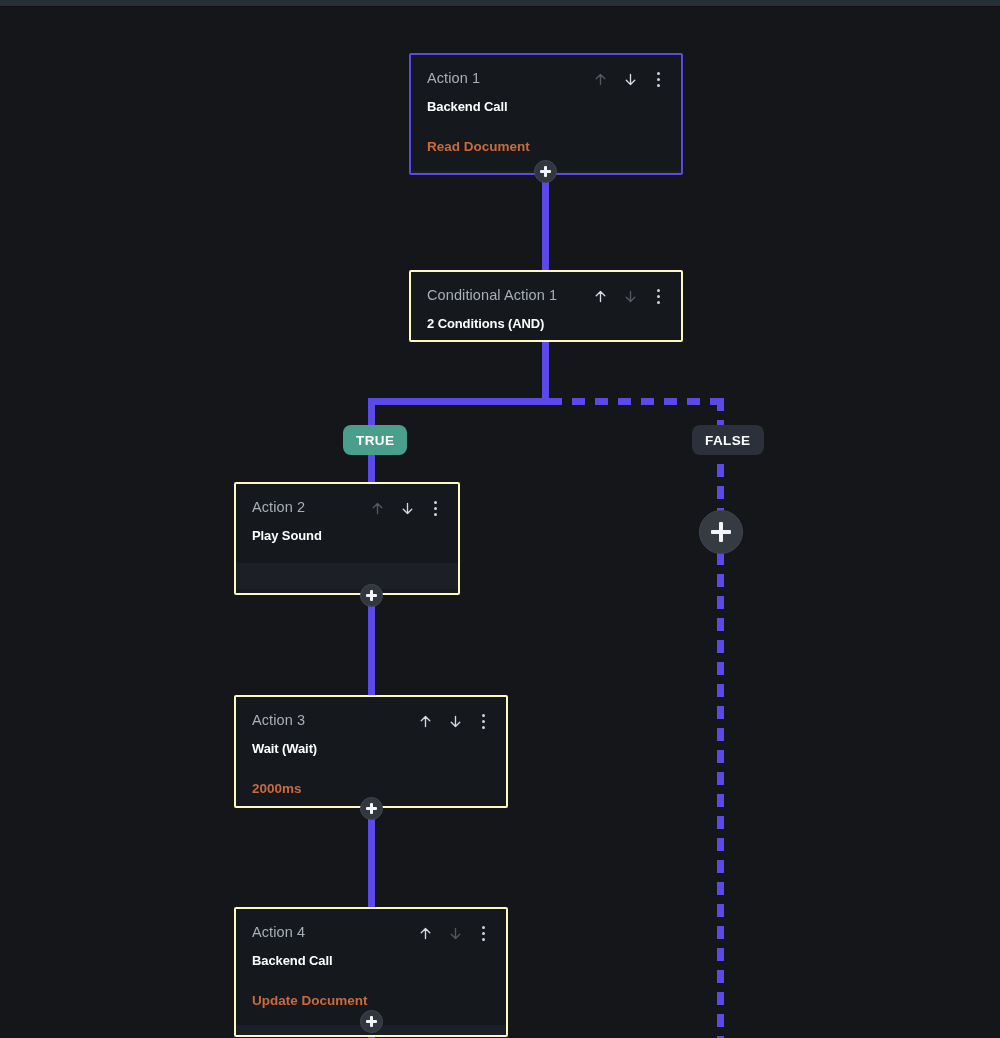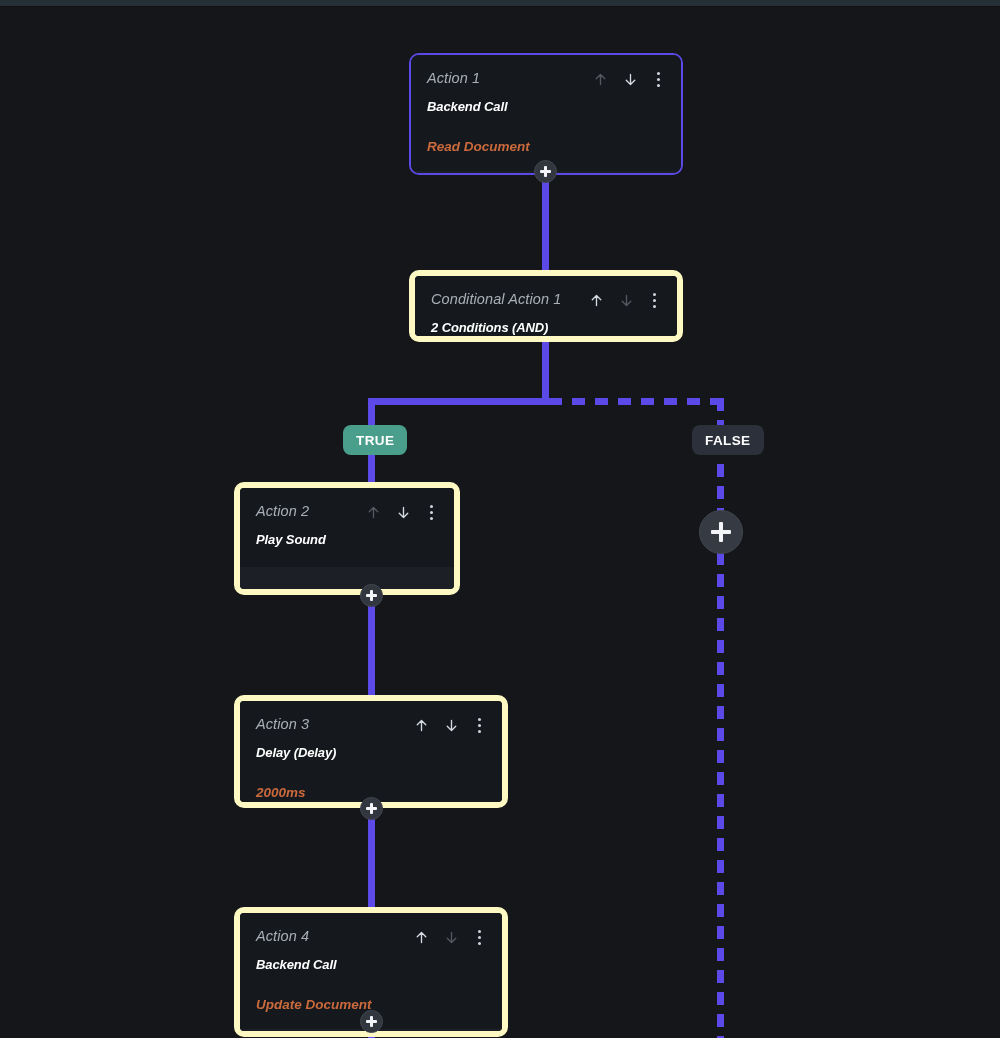--- a/index.html
+++ b/index.html
@@ -53,39 +53,38 @@
   .corner-tl {
     position: absolute;
     border-left: 7px solid #5b4ae8;
     border-top: 7px solid #5b4ae8;
     border-top-left-radius: 7px;
   }
 
   
   .node {
     position: absolute;
-    border-radius: 10px;
+    border-radius: 2px;
     background: #171a1f;
     overflow: hidden;
-    font-style: italic;
   }
   .node .body {
     padding: 14px 16px 16px 16px;
     background: #15181d;
   }
   .node .footer-band {
     height: 26px;
     background: #1c2026;
   }
   .node.selected {
     border: 2px solid #5b4ae8;
     background: #171a1f;
   }
   .node.plain {
-    border: 6px solid #fef9c3;
+    border: 2px solid #fef9c3;
   }
   .node.nofooter .body { padding-bottom: 18px; }
 
   .node-head {
     display: flex;
     align-items: flex-start;
     justify-content: space-between;
   }
   .node-label {
     font-size: 14.5px;
@@ -305,21 +304,21 @@
               <path d="M12 5v14M12 19l-6-6M12 19l6-6"></path>
             </svg>
           </div>
           <div class="dots">
             <i></i>
               <i></i>
               <i></i>
           </div>
         </div>
       </div>
-      <div class="node-title">Delay (Delay)</div>
+      <div class="node-title">Wait (Wait)</div>
       <div class="node-sub">2000ms</div>
     </div>
     <div class="footer-band"></div>
   </div>
 
   <div class="plus small" style="left:360px; top:797px;">
     <span class="h"></span>
     <span class="v"></span>
   </div>
 

